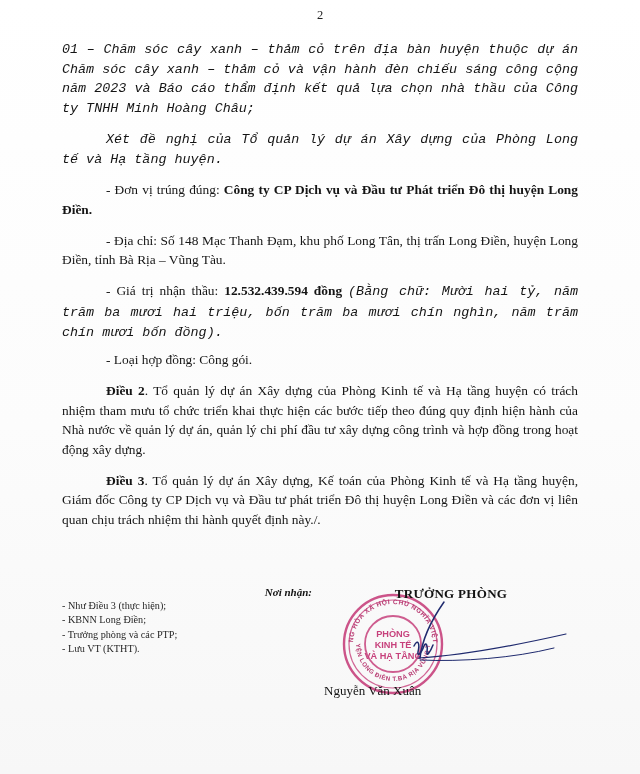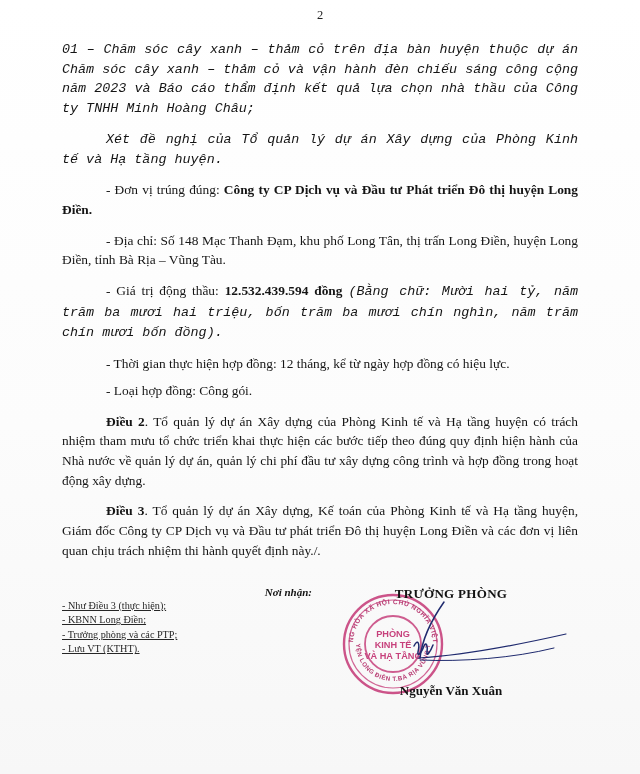--- a/index.html
+++ b/index.html
@@ -91,44 +91,43 @@
   .recipients ul {
     list-style: none;
     margin: 0;
     padding: 0;
   }
   .recipients li {
     font-size: 10.2px;
     line-height: 1.42;
     color: #262626;
     white-space: nowrap;
-    text-decoration: underline;
   }
   .signature {
     position: absolute;
     left: 262px;
     top: 0;
     width: 254px;
     text-align: center;
   }
   .sig-title {
     font-weight: bold;
     font-size: 13px;
     letter-spacing: 0.3px;
     position: relative;
     z-index: 4;
   }
   .sig-name {
-    font-weight: bold;
+    font-weight: normal;
     font-size: 13px;
     position: absolute;
     left: 0;
     top: 97px;
     width: 254px;
-    text-align: center;
+    text-align: left;
     z-index: 4;
   }
   
   .seal {
     position: absolute;
     left: 17px;
     top: 6px;
     width: 104px;
     height: 104px;
     z-index: 2;
@@ -150,39 +149,36 @@
 <body>
 
 <div class="page">
 
   <div class="page-number">2</div>
 
   <div class="body-block">
 
     <p class="ital">01 – Chăm sóc cây xanh – thảm cỏ trên địa bàn huyện thuộc dự án Chăm sóc cây xanh – thảm cỏ và vận hành đèn chiếu sáng công cộng năm 2023 và Báo cáo thẩm định kết quả lựa chọn nhà thầu của Công ty TNHH Minh Hoàng Châu;</p>
 
-    <p class="ital indent gap-md">Xét đề nghị của Tổ quản lý dự án Xây dựng của Phòng Kinh tế và Hạ tầng huyện.</p>
+    <p class="ital indent gap-md">Xét đề nghị của Tổ quản lý dự án Xây dựng của Phòng Long tế và Hạ tầng huyện.</p>
 
 
 
     <p class="dash-item gap-md">
       <span>- Đơn vị trúng đúng: </span><b>Công ty CP Dịch vụ và Đầu tư Phát triển Đô thị huyện Long Điền.</b>
     </p>
 
     <p class="dash-item gap-md">
       <span>- Địa chỉ: Số 148 Mạc Thanh Đạm, khu phố Long Tân, thị trấn Long Điền, huyện Long Điền, tỉnh Bà Rịa – Vũng Tàu.</span>
     </p>
 
     <p class="dash-item gap-md">
-      <span>- Giá trị động thầu: </span><b>12.532.439.594 đồng</b><span> </span><span class="ital">(Bằng chữ: Mười hai tỷ, năm trăm ba mươi hai triệu, bốn trăm ba mươi chín nghìn, năm trăm chín mươi bốn đồng).</span>
-    </p>
-
-    <p class="dash-item gap-md">
-      <span>- Thời gian thực hiện hợp đồng: 12 tháng, kể từ ngày hợp đồng có hiệu lực.</span>
-    </p>
+      <span>- Giá trị nhận thầu: </span><b>12.532.439.594 đồng</b><span> </span><span class="ital">(Bằng chữ: Mười hai tỷ, năm trăm ba mươi hai triệu, bốn trăm ba mươi chín nghìn, năm trăm chín mươi bốn đồng).</span>
+    </p>
+
 
     <p class="dash-item gap-sm">
       <span>- Loại hợp đồng: Công gói.</span>
     </p>
 
     <p class="indent gap-md">
       <b>Điều 2</b><span>. Tổ quản lý dự án Xây dựng của Phòng Kinh tế và Hạ tầng huyện có trách nhiệm tham mưu tổ chức triển khai thực hiện các bước tiếp theo đúng quy định hiện hành của Nhà nước về quản lý dự án, quản lý chi phí đầu tư xây dựng công trình và hợp đồng trong hoạt động xây dựng.</span>
     </p>
 
     <p class="indent gap-md">

